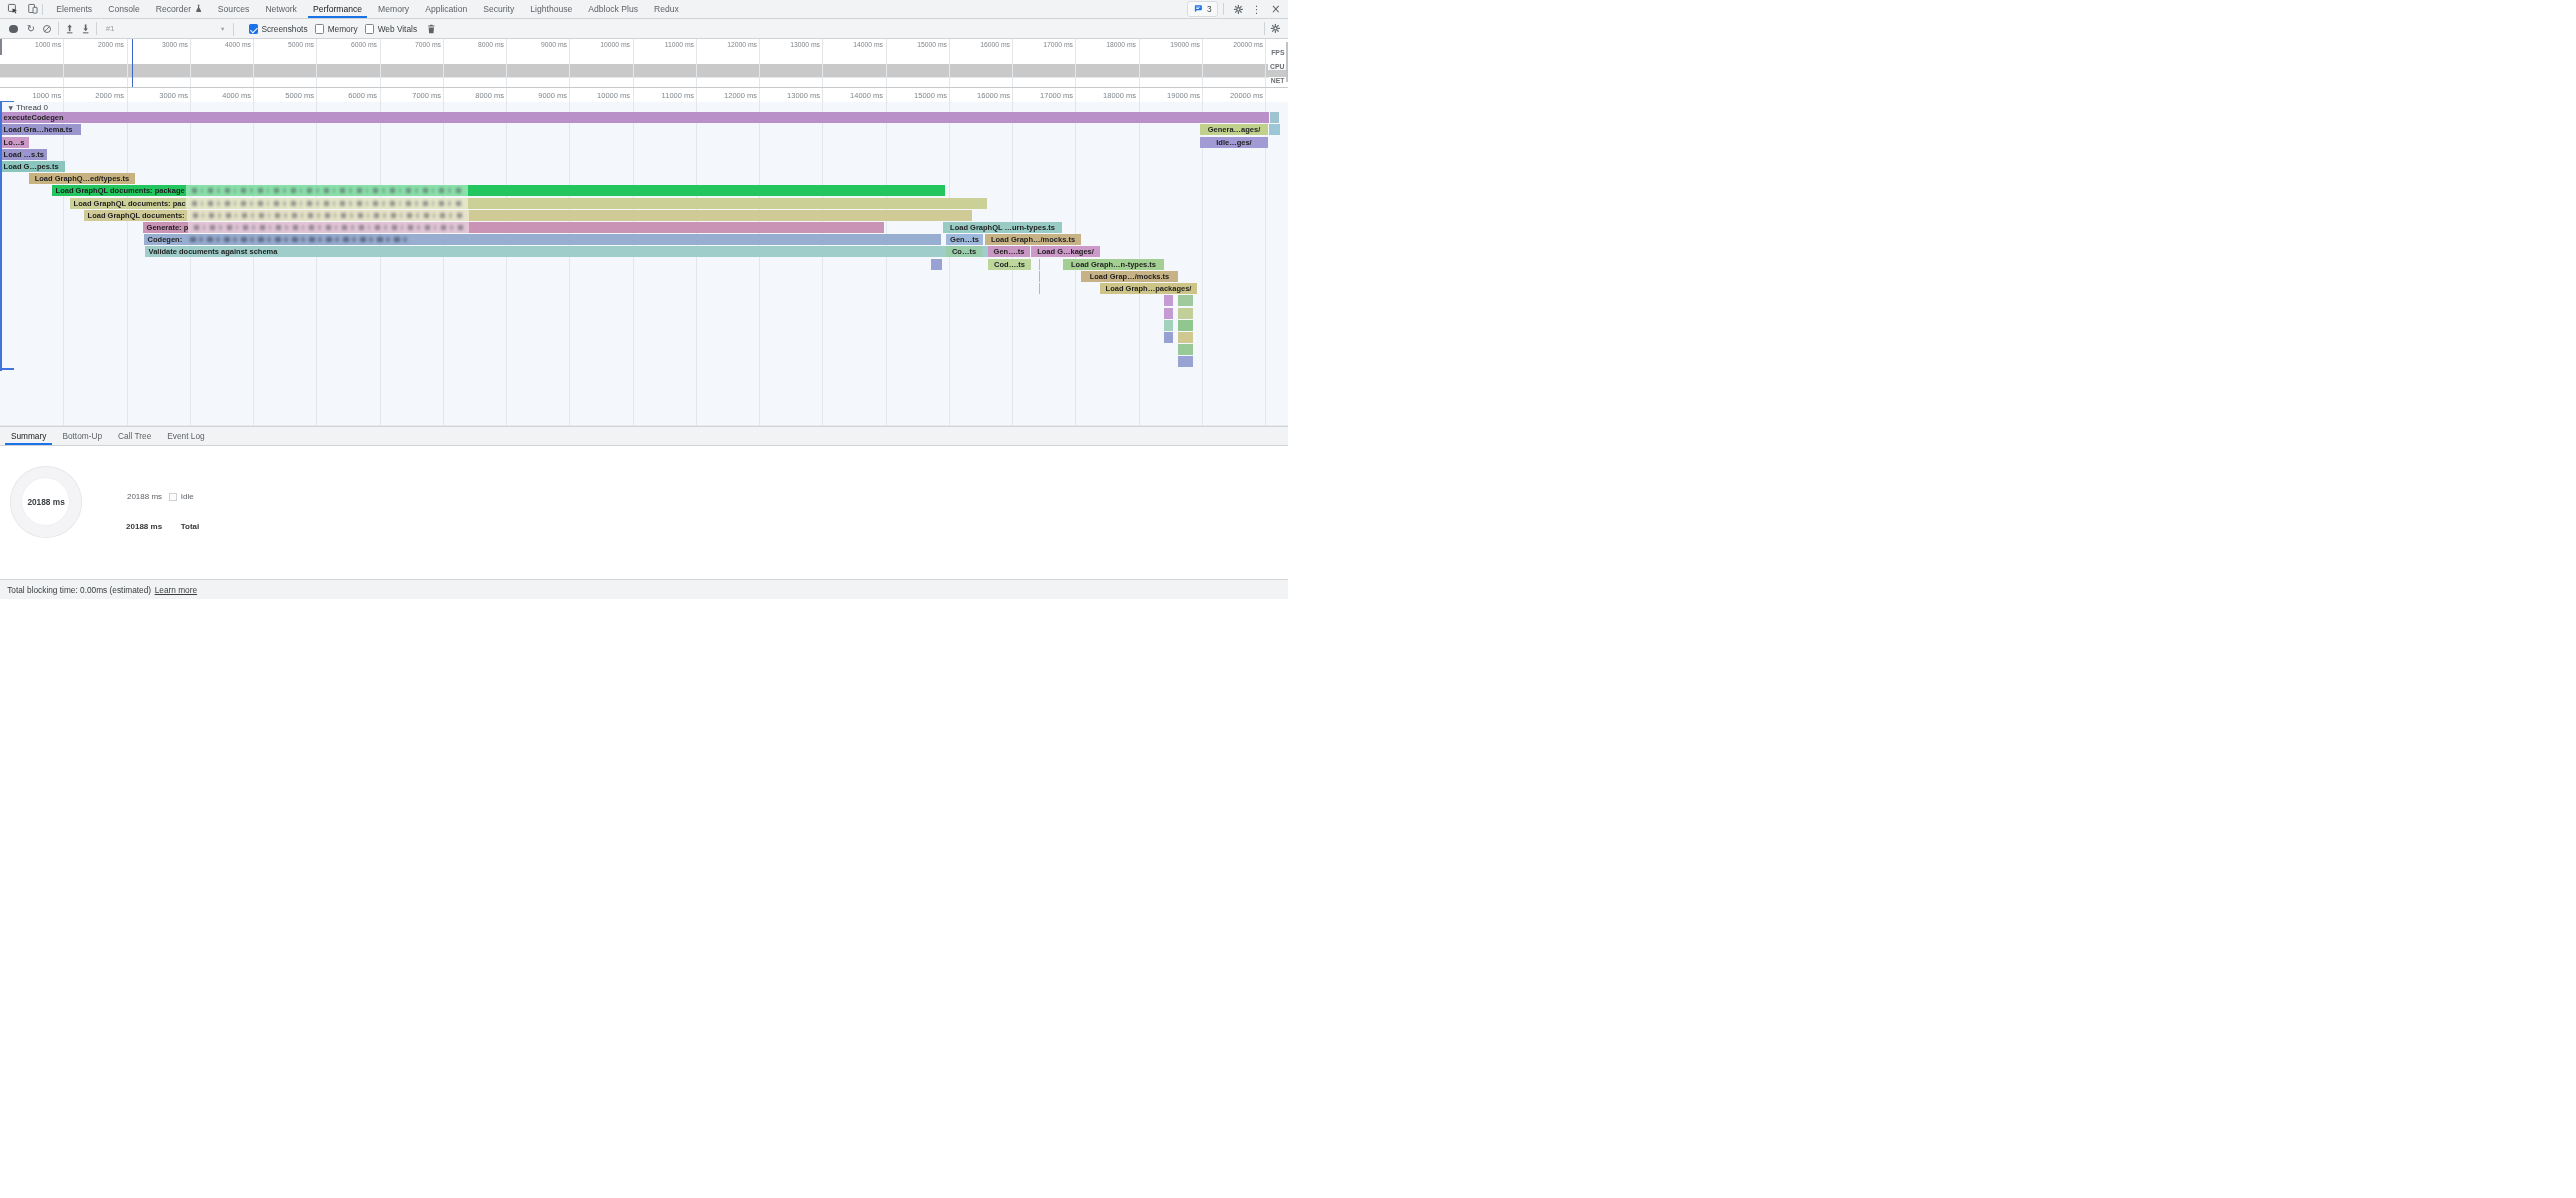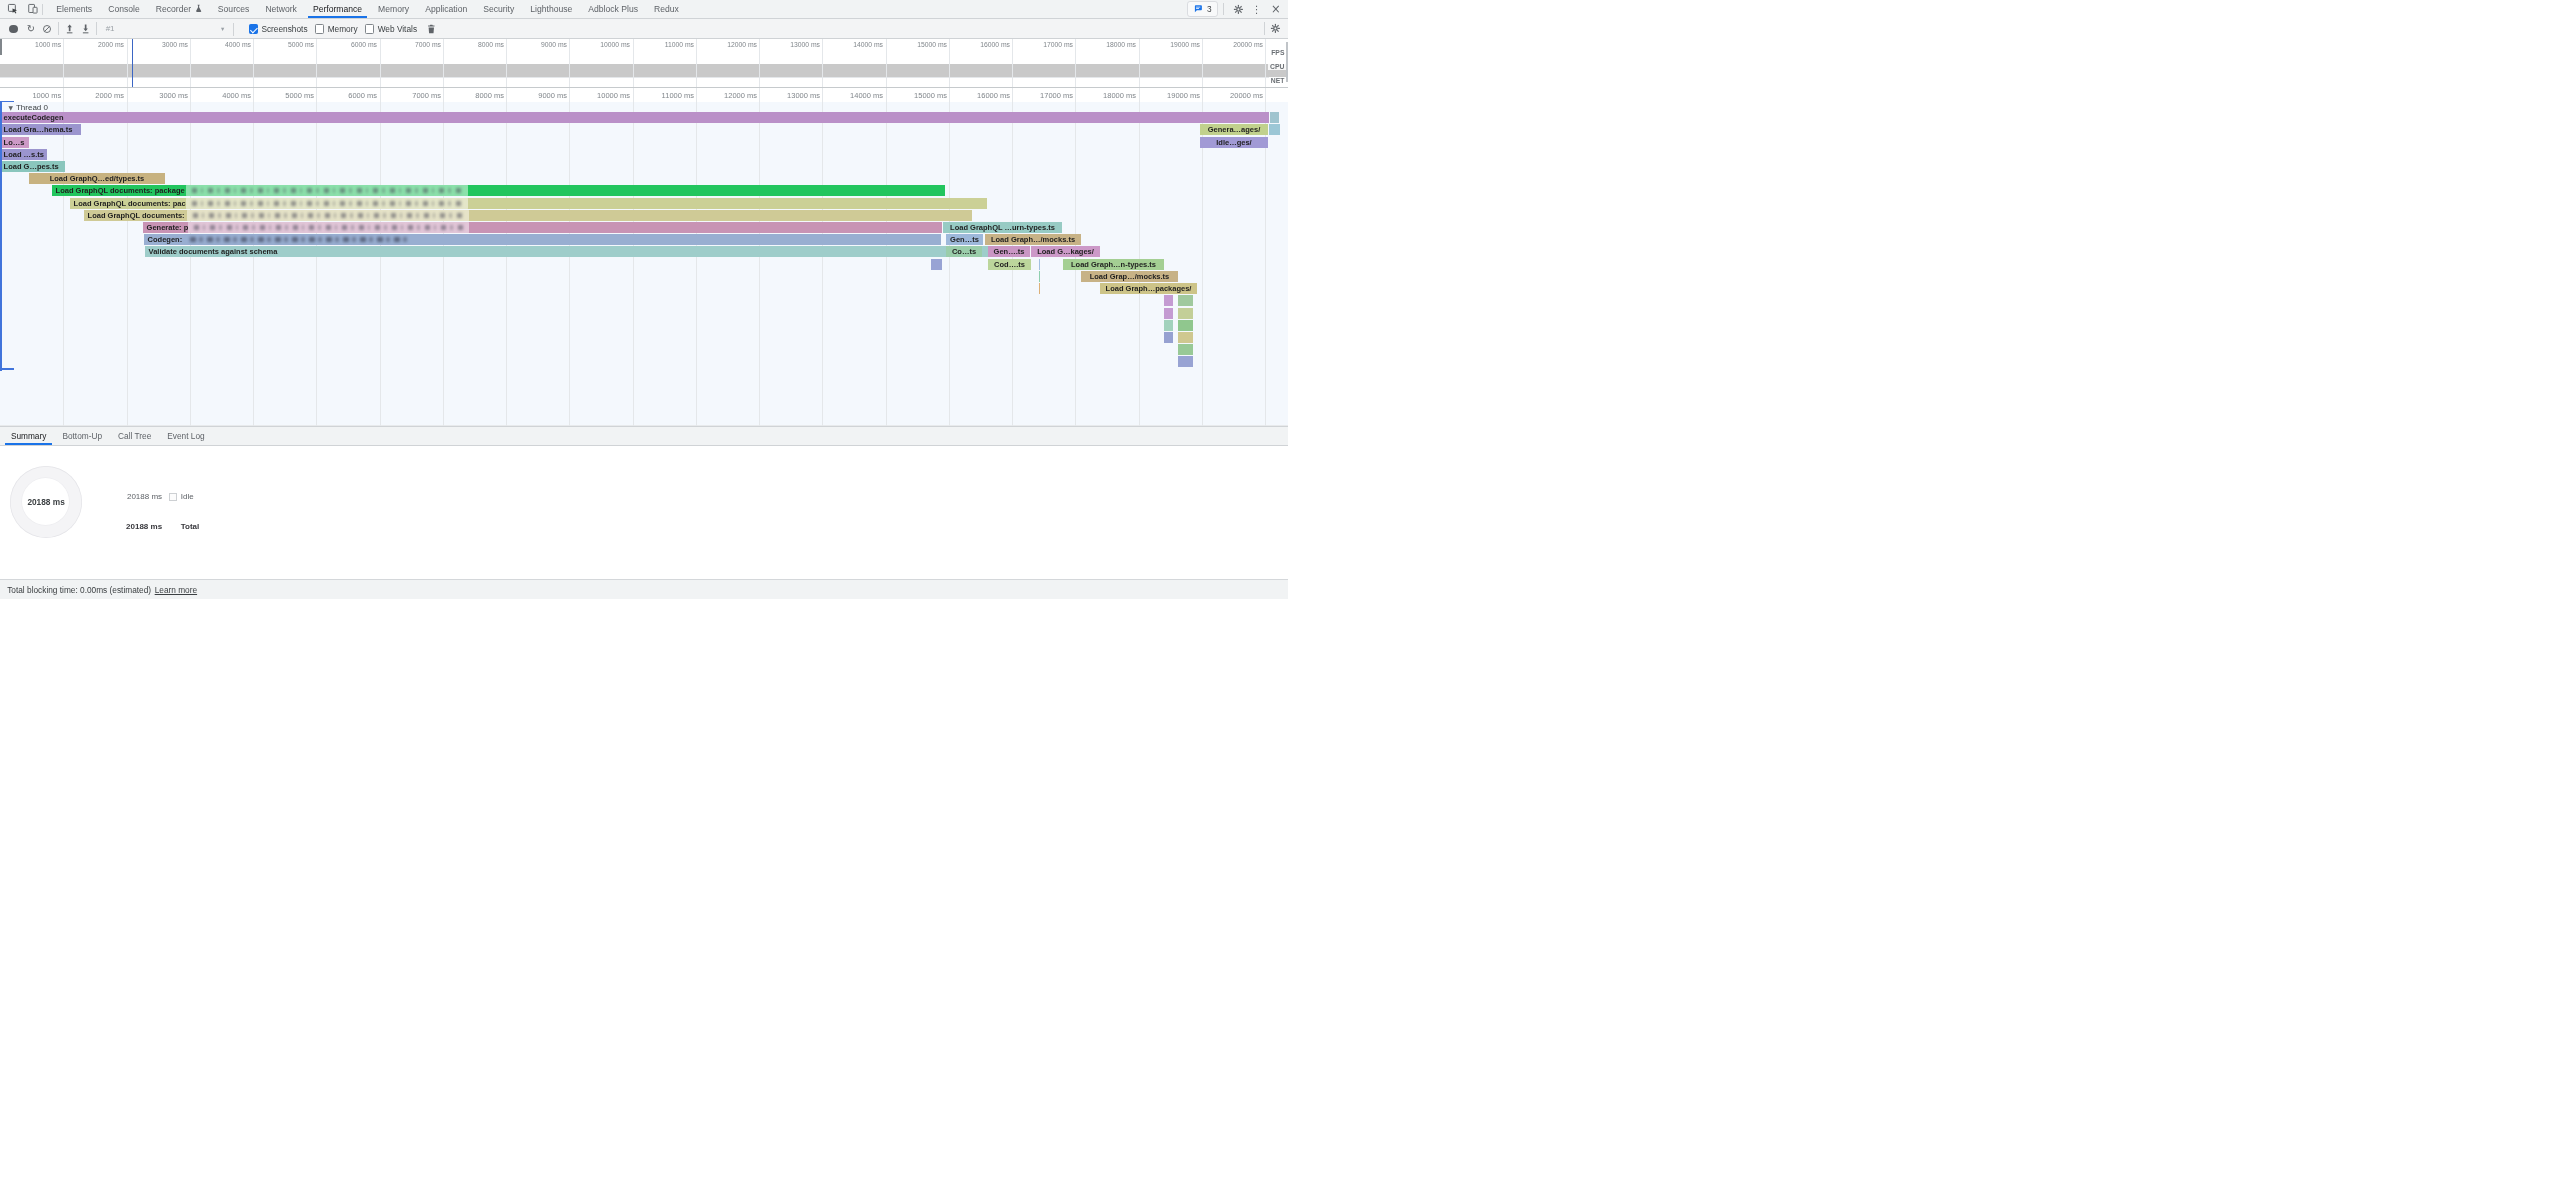--- a/index.html
+++ b/index.html
@@ -378,36 +378,36 @@
         </div>
         <div class="span" style="left: 1200px; width: 68px; top: 35px; background: rgb(161, 154, 213);">
           <span>Idle…ges/</span>
         </div>
         <div class="span left" style="left: 0px; width: 47px; top: 47px; background: rgb(155, 149, 206);">
           <span>Load …s.ts</span>
         </div>
         <div class="span left" style="left: 0px; width: 65px; top: 59px; background: rgb(138, 198, 189);">
           <span>Load G…pes.ts</span>
         </div>
-        <div class="span" style="left: 29px; width: 136px; top: 71px; background: rgb(199, 178, 128);">
+        <div class="span" style="left: 29px; width: 106px; top: 71px; background: rgb(199, 178, 128);">
           <span>Load GraphQ…ed/types.ts</span>
         </div>
         <div class="span left" style="left: 52px; width: 893px; top: 83px; background: #22c55e;">
           <span>Load GraphQL documents: package</span>
           <div class="redact white" style="left: 134px; width: 282px;"></div>
         </div>
         <div class="span left" style="left: 70px; width: 917px; top: 96px; background: rgb(203, 208, 150);">
           <span>Load GraphQL documents: pac</span>
           <div class="redact white" style="left: 116px; width: 282px;"></div>
         </div>
         <div class="span left" style="left: 84px; width: 888px; top: 108px; background: rgb(207, 202, 150);">
           <span>Load GraphQL documents:</span>
           <div class="redact white" style="left: 103px; width: 282px;"></div>
         </div>
-        <div class="span left" style="left: 143px; width: 799px; top: 120px; background: rgb(200, 147, 180);">
+        <div class="span left" style="left: 143px; width: 741px; top: 120px; background: rgb(200, 147, 180);">
           <span>Generate: p</span>
           <div class="redact white" style="left: 45px; width: 281px;"></div>
         </div>
         <div class="span" style="left: 943px; width: 119px; top: 120px; background: rgb(151, 203, 196);">
           <span>Load GraphQL …urn-types.ts</span>
         </div>
         <div class="span left" style="left: 144px; width: 797px; top: 132px; background: rgb(152, 174, 209);">
           <span>Codegen:</span>
           <div class="redact dark" style="left: 40px; width: 233px;"></div>
         </div>

